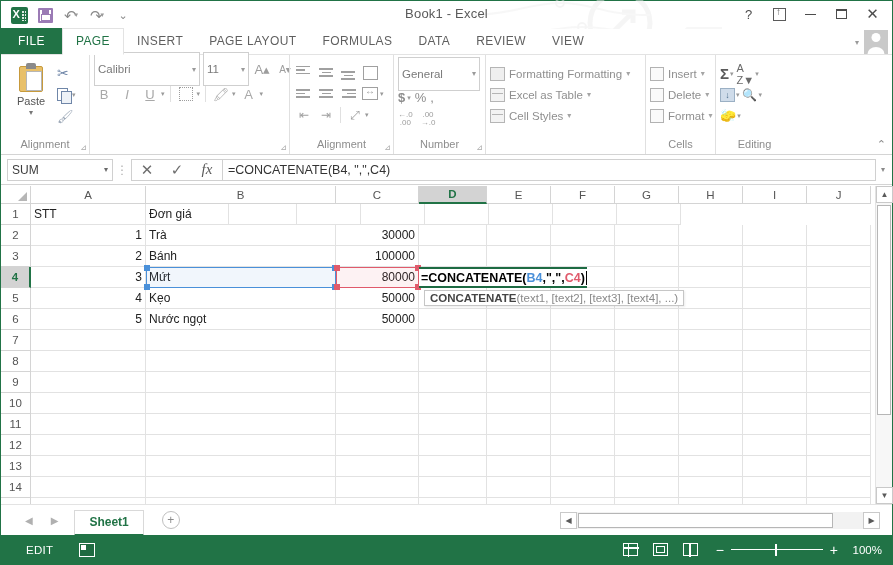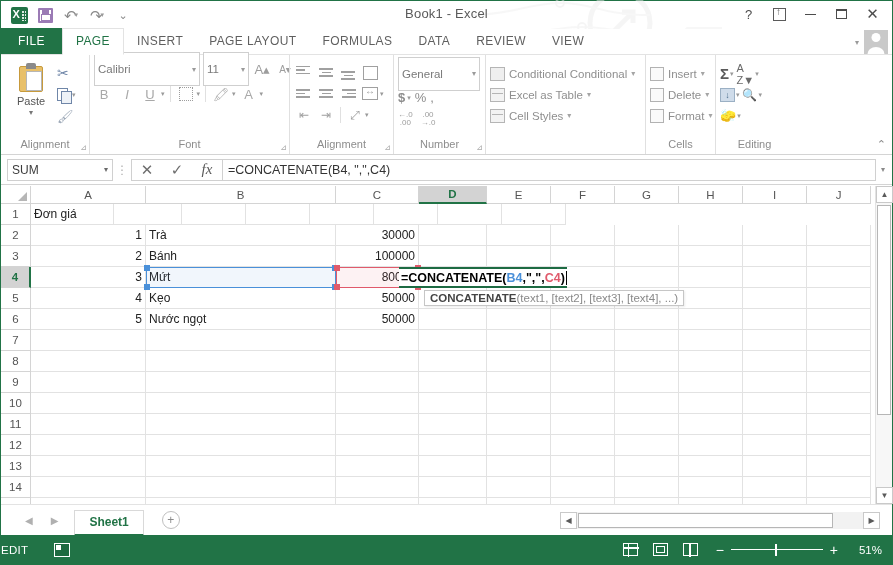--- a/index.html
+++ b/index.html
@@ -175,21 +175,21 @@
   .nav-btns { display:flex; align-items:center; gap:18px; padding:0 16px 0 24px; color:#b0b0b0; font-size:10px; }
   .stab { padding:4px 14px 5px; font-size:12px; color:#217346; font-weight:bold; border:1px solid #d9d9d9; border-bottom:2px solid #217346; background:#fff; position:relative; top:3px; }
   .addsheet { margin-left:18px; width:18px; height:18px; border:1px solid #c0c0c0; border-radius:50%; display:flex; align-items:center; justify-content:center; color:#8a8a8a; font-size:12px; }
   .hscroll { width:320px; height:17px; position:relative; margin-right:12px; }
   .hs-btn { position:absolute; top:0; width:17px; height:17px; border:1px solid #c9c9c9; background:#fff; display:flex; align-items:center; justify-content:center; font-size:8px; color:#5a5a5a; }
   .hs-track { position:absolute; left:17px; right:17px; top:0; height:17px; background:#f2f2f2; }
   .hs-thumb { position:absolute; left:18px; top:1px; width:255px; height:15px; background:#fff; border:1px solid #b6b6b6; }
 
   
   .status { position:absolute; left:0; right:0; bottom:0; height:29px; background:#217346; display:flex; align-items:center; color:#fff; font-size:11.5px; }
-  .st-mode { padding-left:0; letter-spacing:.3px; }
+  .st-mode { padding-left:25px; letter-spacing:.3px; }
   .st-rec { margin-left:26px; width:16px; height:14px; border:1px solid #fff; position:relative; background:#1e6a40; }
   .st-rec:before { content:""; position:absolute; left:1px; top:1px; width:5px; height:5px; background:#fff; }
   .st-right { margin-left:auto; display:flex; align-items:center; gap:0; padding-right:10px; }
   .view-btn { width:30px; height:22px; display:flex; align-items:center; justify-content:center; }
   .vb-ic { width:15px; height:13px; border:1.5px solid #fff; position:relative; }
   .vb-ic.normal:before{content:"";position:absolute;left:3.5px;top:-1.5px;bottom:-1.5px;width:1.5px;background:#fff;}
   .vb-ic.normal:after{content:"";position:absolute;top:3px;left:-1.5px;right:-1.5px;height:1.5px;background:#fff;}
   .vb-ic.layout:before{content:"";position:absolute;left:2px;top:2px;right:2px;bottom:2px;border:1.5px solid #fff;}
   .vb-ic.pagebrk:before{content:"";position:absolute;left:5px;top:-1.5px;bottom:-1.5px;width:1.5px;background:#fff;}
   .zoomctl { display:flex; align-items:center; gap:7px; padding:0 10px; }
@@ -324,21 +324,20 @@
           <span class="ic-btn">
               <span class="fill-ic">🖍</span>
             </span>
           <span class="mini-caret">▾</span>
           <span class="ic-btn" style="flex-direction:column">
               <span class="bius">A</span>
             </span>
           <span class="mini-caret">▾</span>
         </div>
       </div>
-      <div class="grp-label">Font</div>
       <span class="dlg">⊿</span>
     </div>
 
     <div class="grp aligngrp">
       <div class="grp-body" style="flex-direction:column;padding-top:4px">
         <div class="a-row">
           <span class="ic-btn">
               <span class="align-ic al-l" style="justify-content:flex-start">
                 <i></i>
                 <i></i>
@@ -422,21 +421,21 @@
         </div>
       </div>
       <div class="grp-label">Number</div>
       <span class="dlg">⊿</span>
     </div>
 
     <div class="grp stylesgrp">
       <div class="grp-body" style="flex-direction:column;padding-top:5px">
         <div class="s-item">
           <span class="cf-ic"></span>
-          <span>Conditional Conditional</span>
+          <span>Formatting Formatting</span>
           <span class="s-car">▾</span>
         </div>
         <div class="s-item">
           <span class="s-ic tbl"></span>
           <span>Excel as Table</span>
           <span class="s-car">▾</span>
         </div>
         <div class="s-item">
           <span class="s-ic tbl"></span>
           <span>Cell Styles</span>
@@ -532,20 +531,21 @@
         <div class="rh">9</div>
         <div class="rh">10</div>
         <div class="rh">11</div>
         <div class="rh">12</div>
         <div class="rh">13</div>
         <div class="rh">14</div>
         <div class="rh">15</div>
       </div>
     <div class="cells" id="cellsArea">
         <div class="grow">
+          <div class="cell" style="width: 115px;">STT</div>
           <div class="cell" style="width: 83px;">Đơn giá</div>
           <div class="cell" style="width: 68px;"></div>
           <div class="cell" style="width: 64px;"></div>
           <div class="cell" style="width: 64px;"></div>
           <div class="cell" style="width: 64px;"></div>
           <div class="cell" style="width: 64px;"></div>
           <div class="cell" style="width: 64px;"></div>
           <div class="cell" style="width: 64px;"></div>
         </div>
         <div class="grow">
@@ -721,21 +721,21 @@
           <span class="hndl" style="right: -3px; top: -3px; background: rgb(74, 144, 217);"></span>
           <span class="hndl" style="left: -3px; bottom: -3px; background: rgb(74, 144, 217);"></span>
           <span class="hndl" style="right: -3px; bottom: -3px; background: rgb(74, 144, 217);"></span>
         </div>
         <div class="refbox" style="left: 305px; top: 63px; width: 83px; height: 21px; border: 1.5px solid rgb(224, 90, 107); background: rgba(224, 90, 107, 0.08);">
           <span class="hndl" style="left: -3px; top: -3px; background: rgb(224, 90, 107);"></span>
           <span class="hndl" style="right: -3px; top: -3px; background: rgb(224, 90, 107);"></span>
           <span class="hndl" style="left: -3px; bottom: -3px; background: rgb(224, 90, 107);"></span>
           <span class="hndl" style="right: -3px; bottom: -3px; background: rgb(224, 90, 107);"></span>
         </div>
-        <div class="edit-overlay" style="left: 368px; top: 63px; height: 21px; border-top: 2px solid rgb(29, 107, 67); border-bottom: 2px solid rgb(29, 107, 67);">
+        <div class="edit-overlay" style="left: 388px; top: 63px; height: 21px; border-top: 2px solid rgb(29, 107, 67); border-bottom: 2px solid rgb(29, 107, 67);">
           <b>=CONCATENATE(</b>
           <b style="color:#4a90d9">B4</b>
           <b>, </b>
           <b>","</b>
           <b>,</b>
           <b style="color:#e05a6b">C4</b>
           <b>)</b>
           <span style="display:inline-block;width:1px;height:14px;background:#000;margin-left:1px"></span>
         </div>
         <div class="tip" style="left: 393px; top: 86px;"><b>CONCATENATE</b>(text1, [text2], [text3], [text4], ...)</div>
@@ -777,17 +777,17 @@
       <div class="view-btn">
           <span class="vb-ic pagebrk"></span>
         </div>
       <div class="zoomctl">
         <span class="zm-sign">−</span>
         <span class="zm-track">
             <span class="zm-thumb"></span>
           </span>
         <span class="zm-sign">+</span>
       </div>
-      <span class="zm-val">51%</span>
+      <span class="zm-val">100%</span>
     </div>
   </div>
 
 </div>
 
 </body></html>

